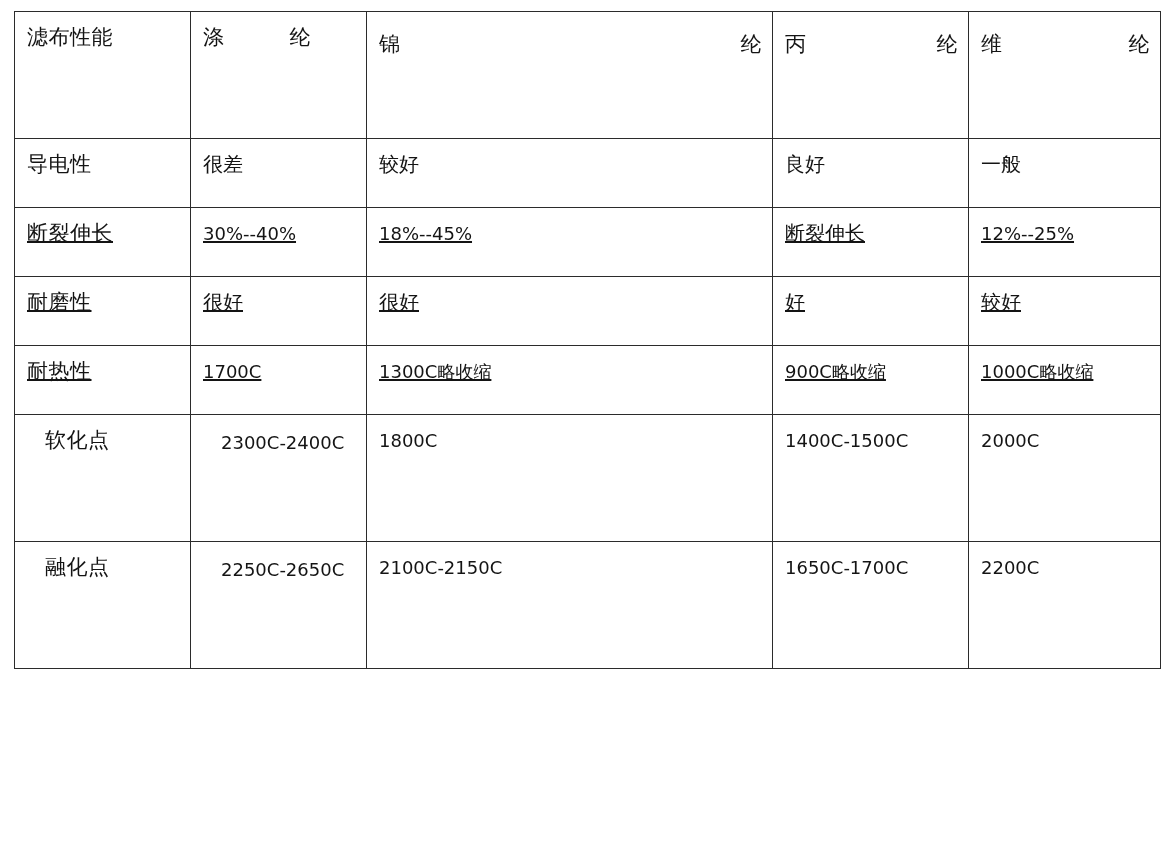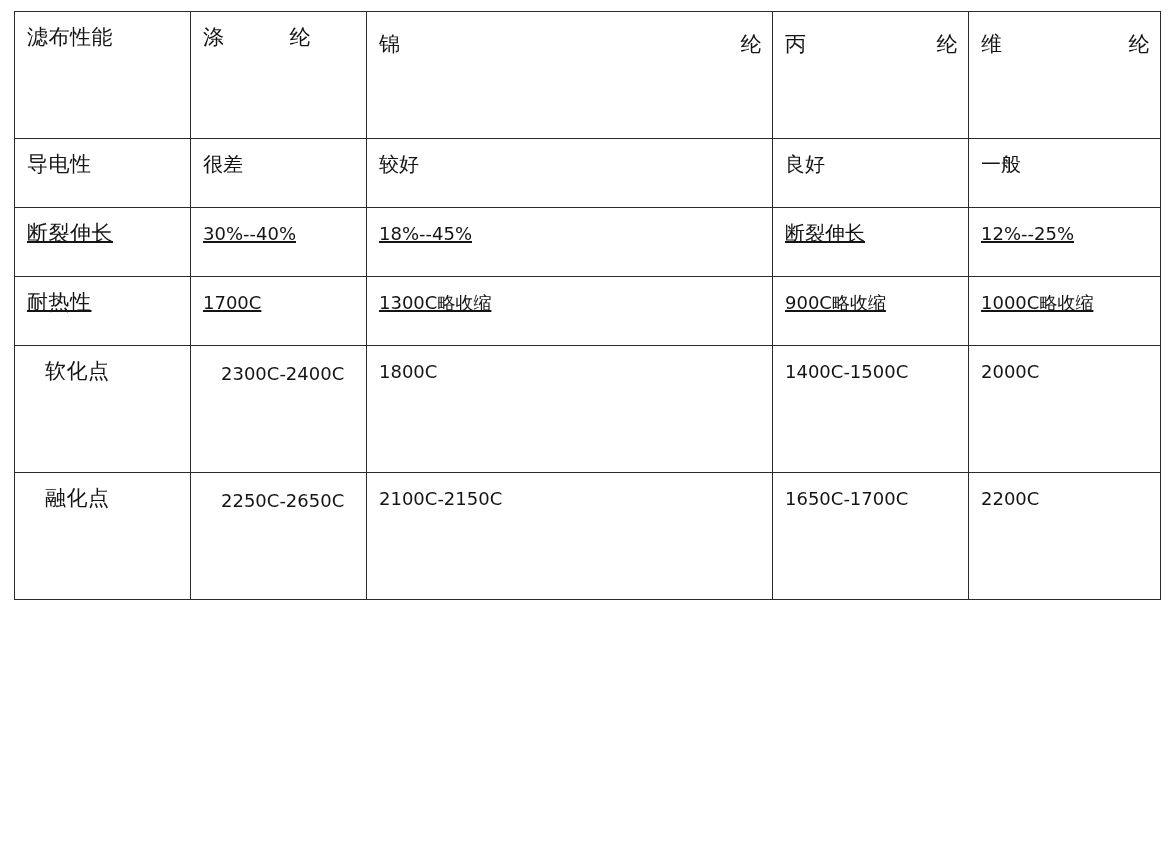--- a/index.html
+++ b/index.html
@@ -125,20 +125,27 @@
 
       <tr class="r4">
         <td><span class="rowlabel">断裂伸长</span></td>
         <td><span class="small">30%--40%</span></td>
         <td><span class="small">18%--45%</span></td>
         <td><span>断裂伸长</span></td>
         <td><span class="small">12%--25%</span></td>
       </tr>
 
 
+      <tr class="r6">
+        <td><span class="rowlabel">耐磨性</span></td>
+        <td><span>很好</span></td>
+        <td><span>很好</span></td>
+        <td><span>好</span></td>
+        <td><span>较好</span></td>
+      </tr>
 
       <tr class="r7">
         <td><span class="rowlabel">耐热性</span></td>
         <td><span class="small">1700C</span></td>
         <td><span class="small">1300C略收缩</span></td>
         <td><span class="small">900C略收缩</span></td>
         <td><span class="small">1000C略收缩</span></td>
       </tr>
 
       <tr class="r8">

